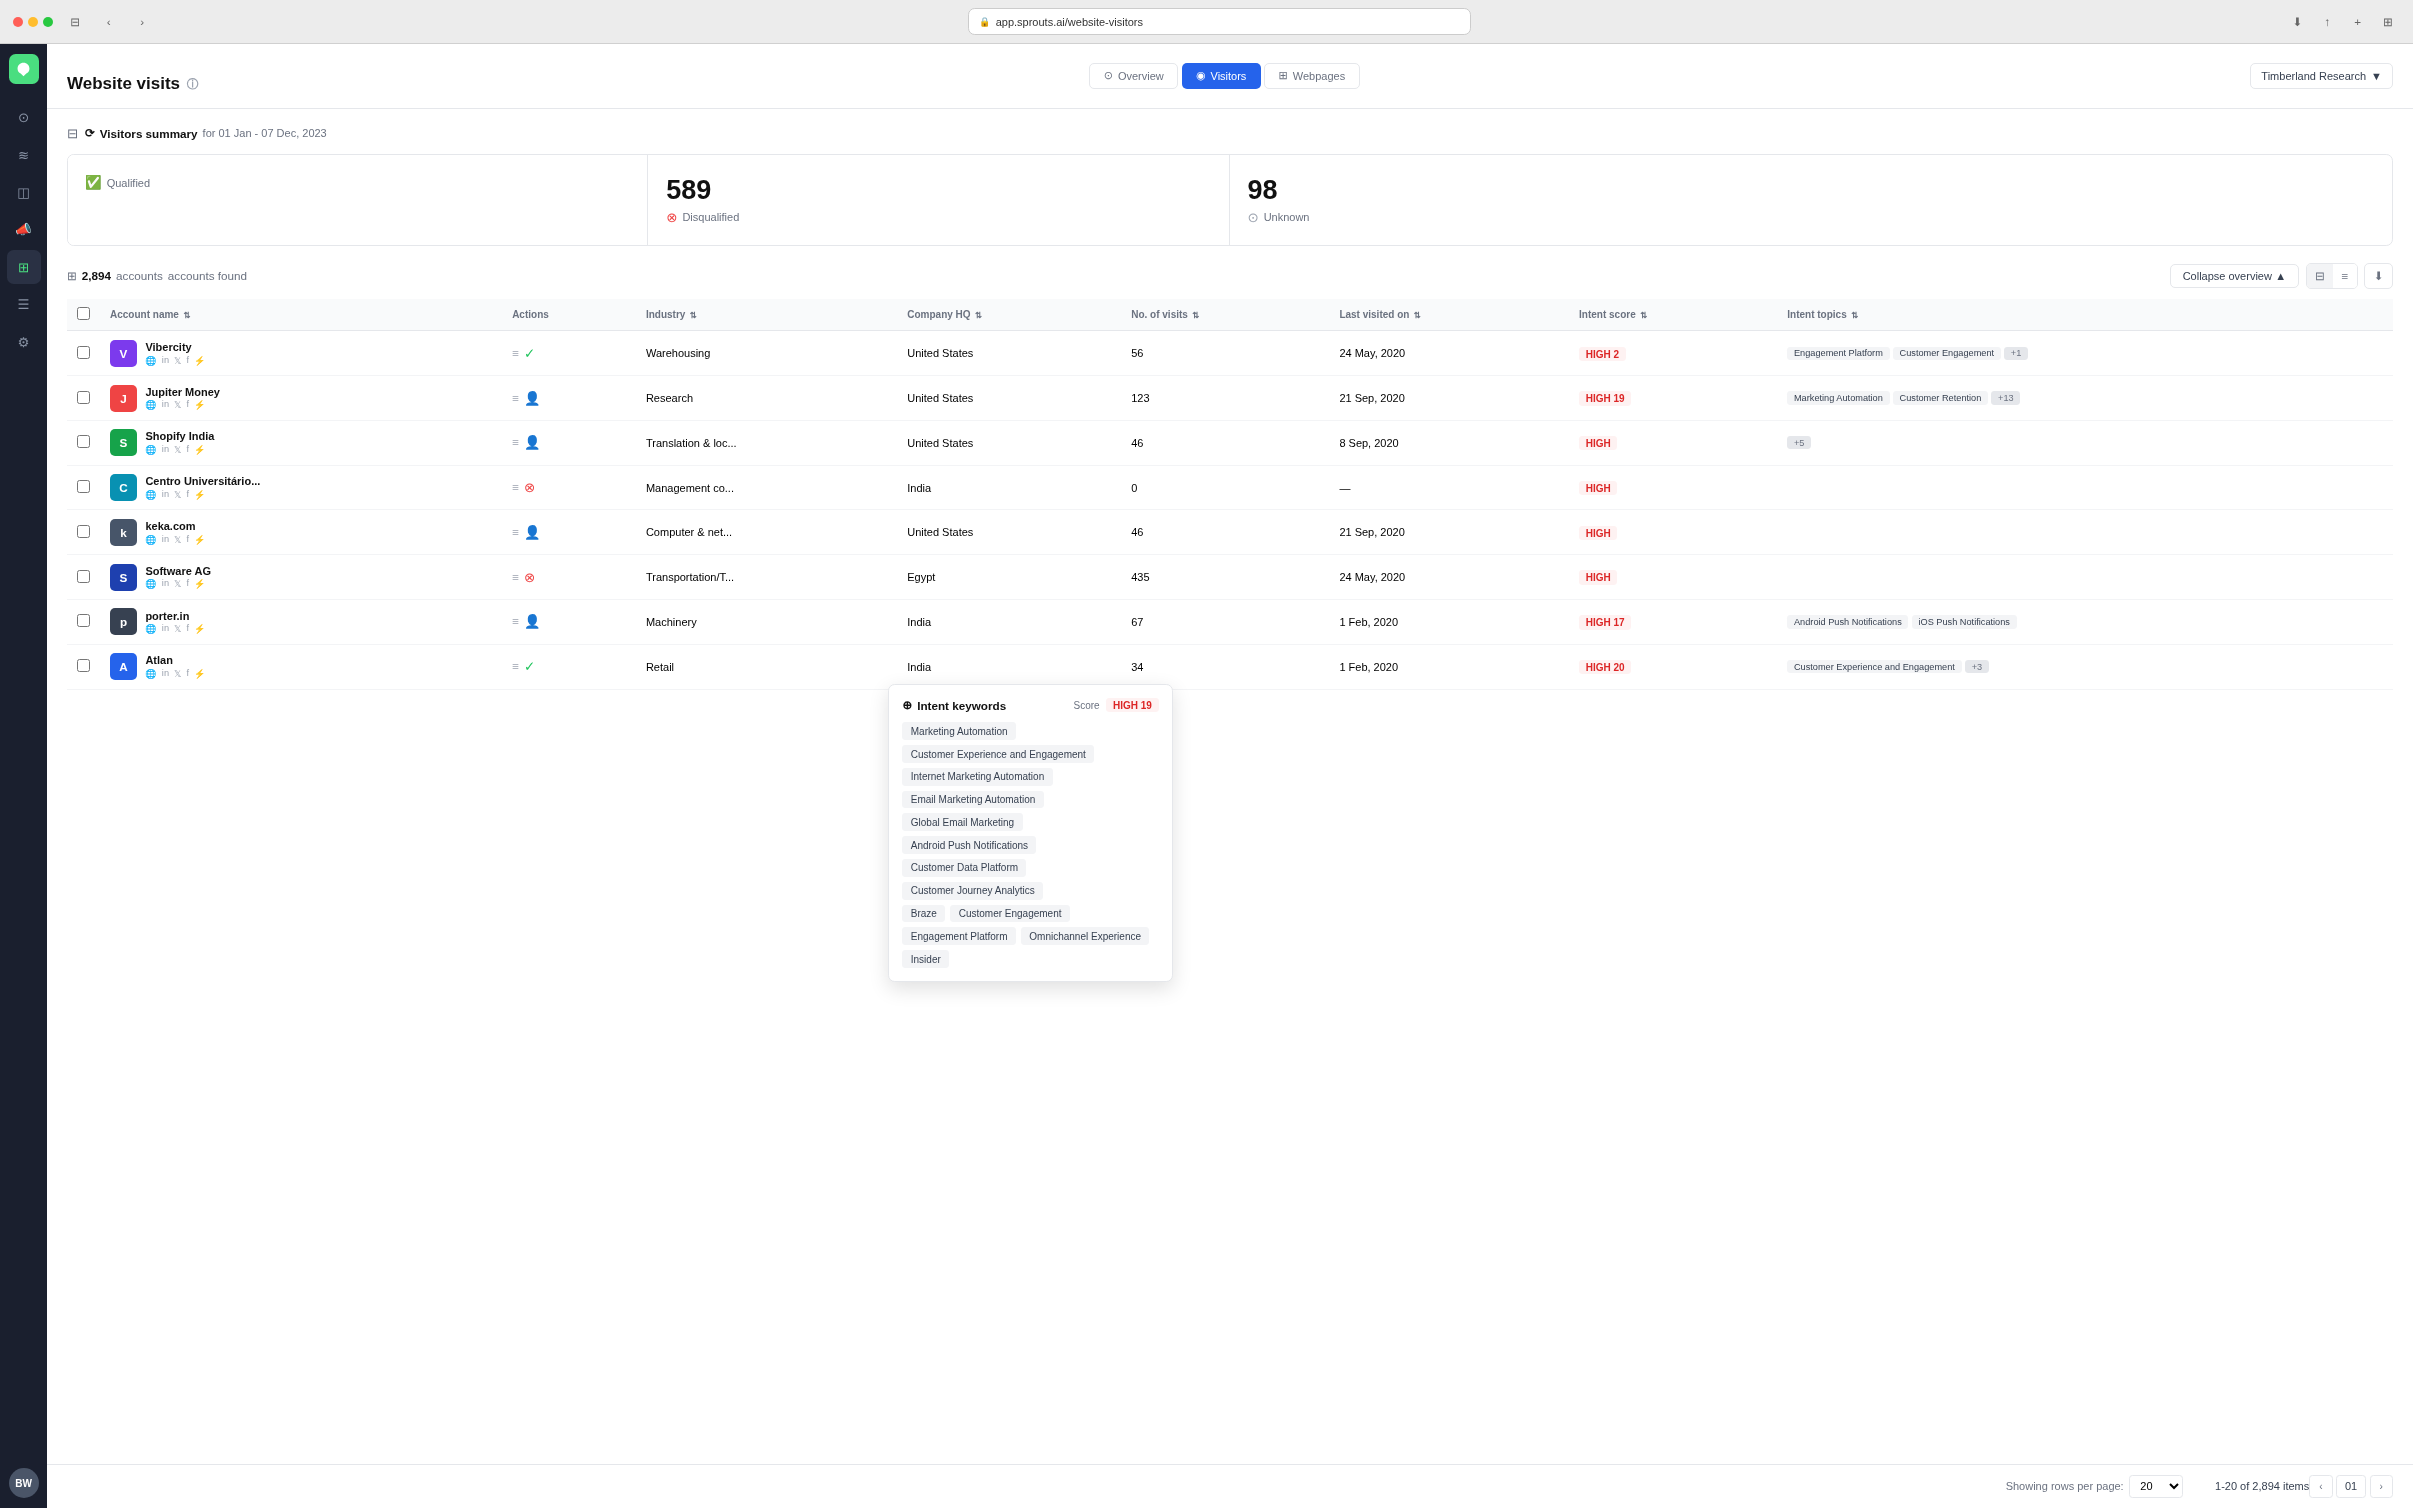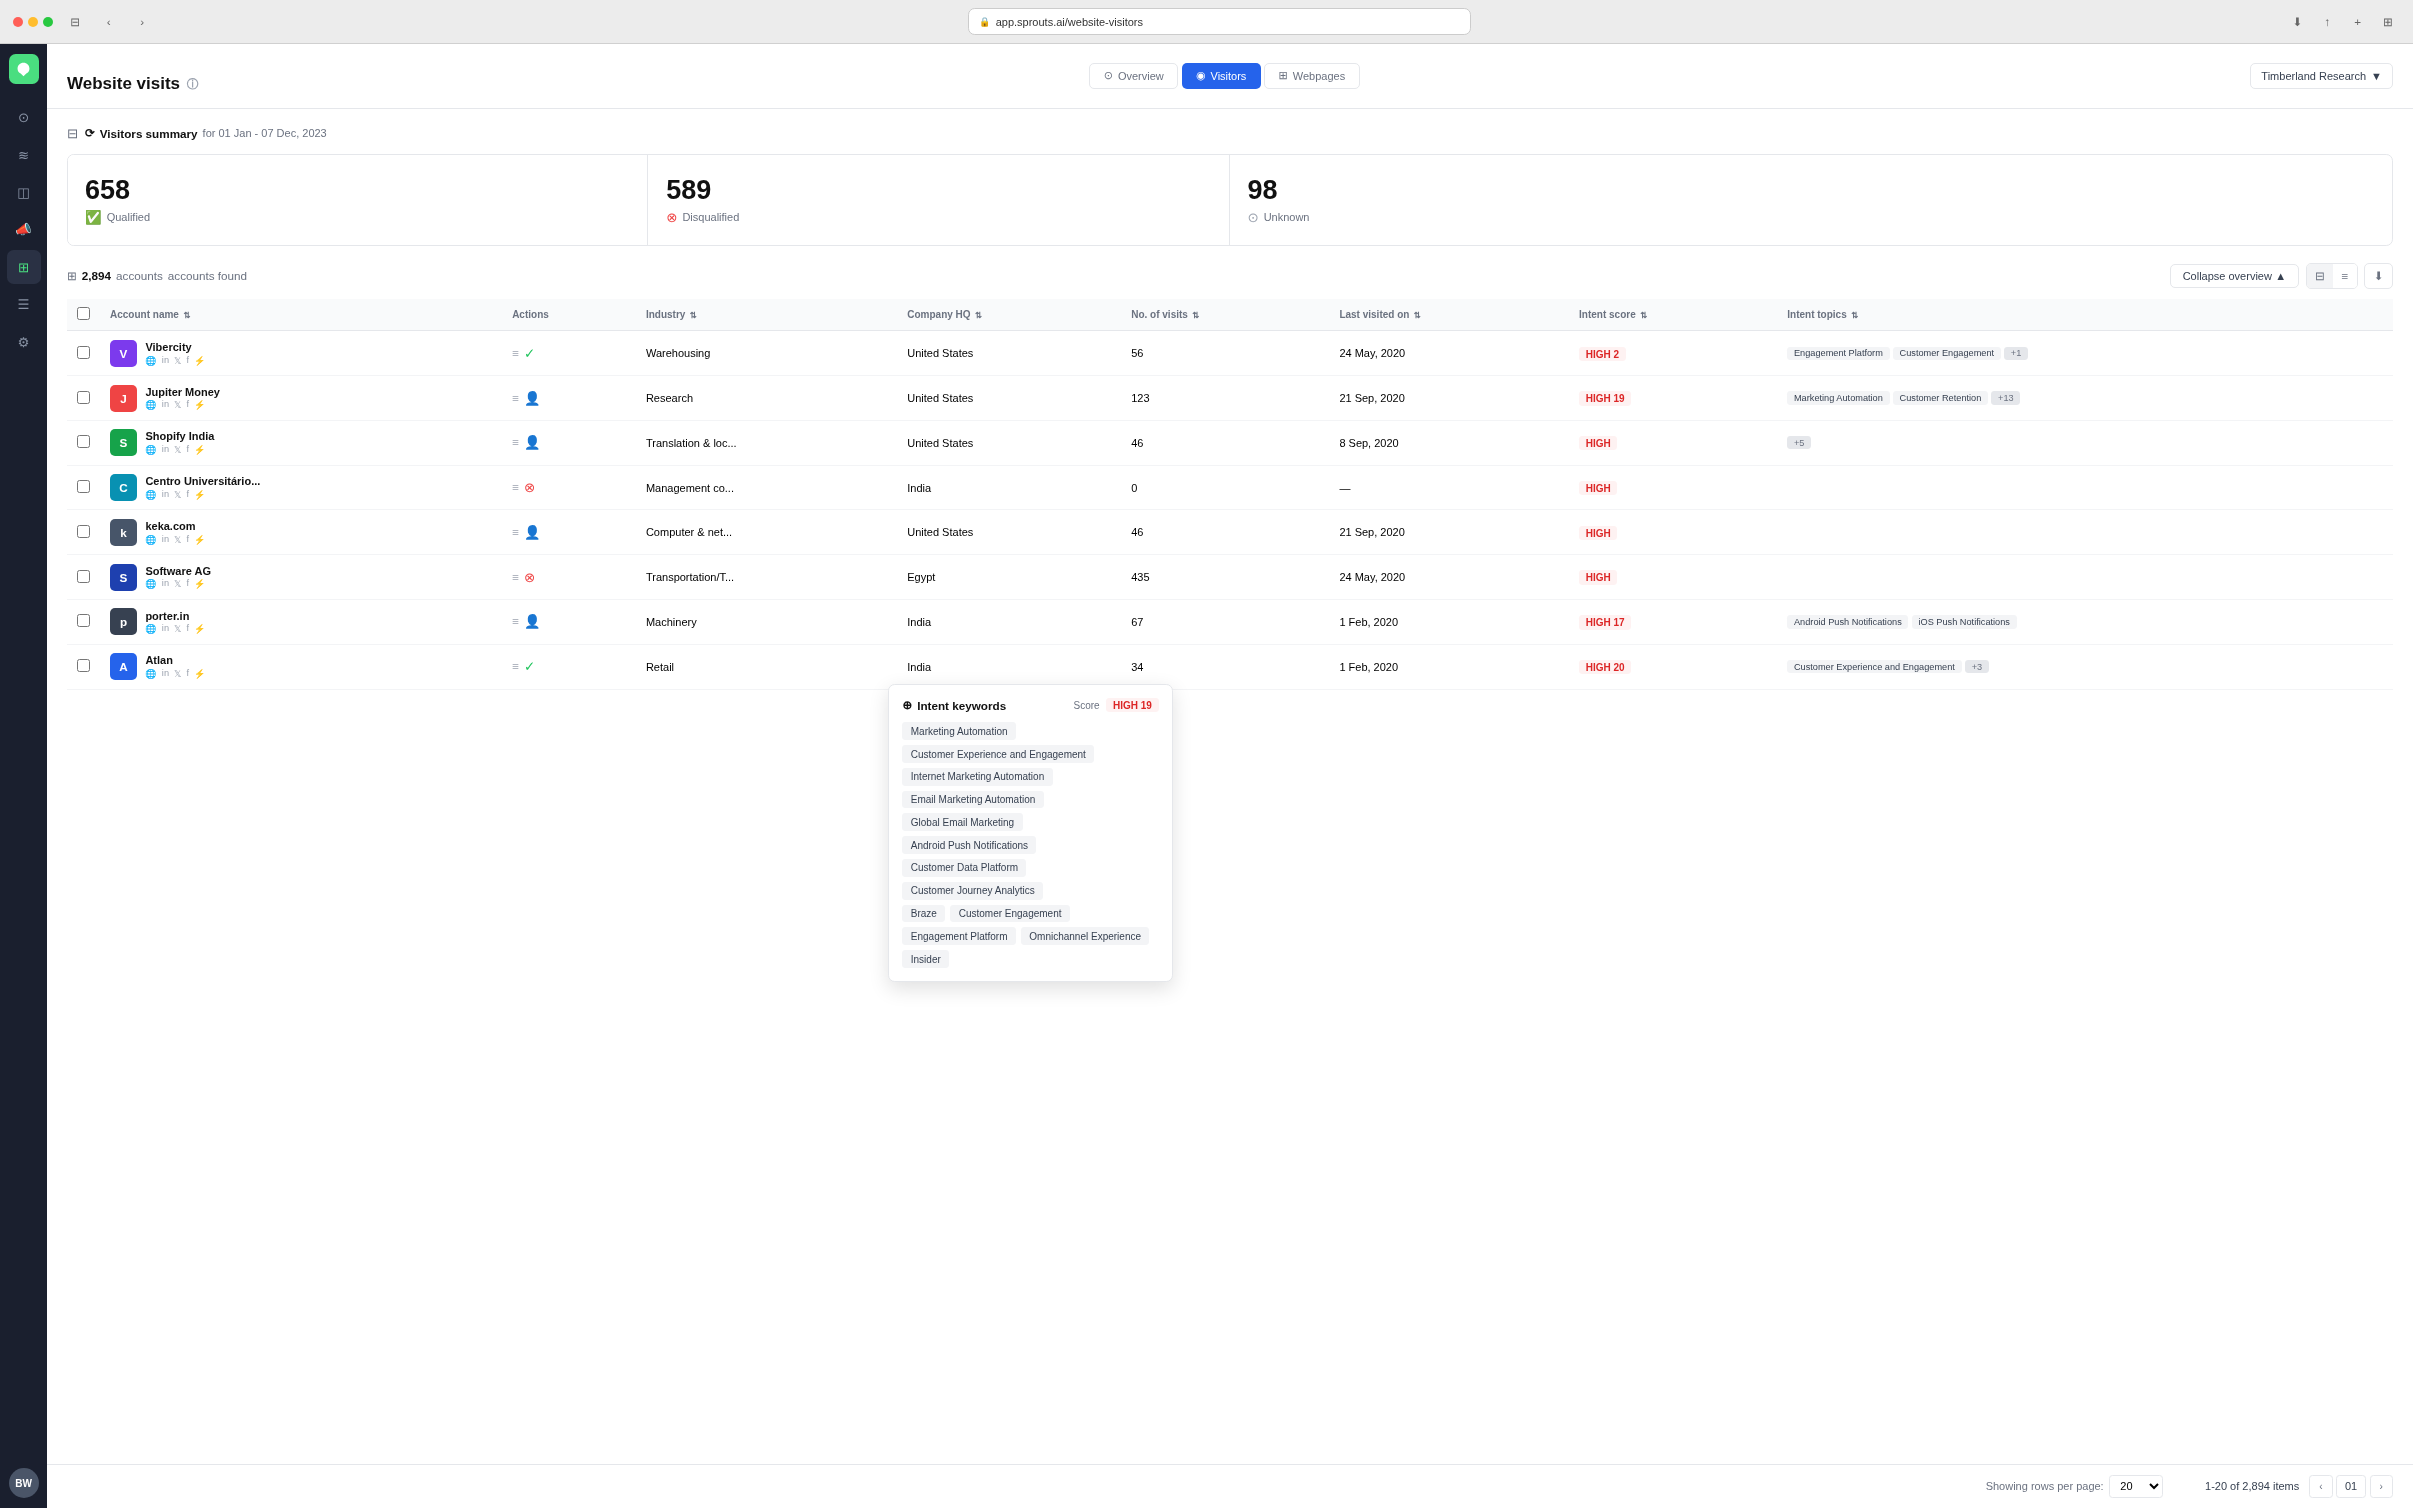--- a/index.html
+++ b/index.html
@@ -140,21 +140,21 @@
     .more-tag { padding: 1.7px 6.7px; border-radius: 3.4px; font-size: 9.2px; background: #e5e7eb; color: #6b7280; cursor: pointer; }
 
     
     .status-icon-check { color: #22c55e; font-size: 13.4px; }
     .status-icon-x { color: #ef4444; font-size: 13.4px; }
     .status-icon-person { color: #9ca3af; font-size: 13.4px; }
 
     
     .pagination-bar {
       padding: 10px 20px; border-top: 0.8px solid #e5e7eb;
-      display: flex; align-items: center; justify-content: flex-end; gap: 10px;
+      display: flex; align-items: center; justify-content: flex-end; 
       font-size: 11px; color: #6b7280; background: white;
     }
     .rows-select { display: flex; align-items: center; gap: 5px; }
     .select-box { padding: 3.4px 6.7px; border: 0.8px solid #e5e7eb; border-radius: 3.4px; font-size: 11px; background: white; cursor: pointer; }
     .page-info { color: #374151; margin-left: 32px; }
     .page-nav { display: flex; align-items: center; gap: 3.4px; }
     .page-nav-btn { width: 23.5px; height: 23.5px; border: 0.8px solid #e5e7eb; border-radius: 3.4px; background: white; cursor: pointer; display: flex; align-items: center; justify-content: center; color: #6b7280; font-size: 10px; }
     .page-nav-btn:disabled { opacity: 0.4; cursor: not-allowed; }
     .page-input { width: 30px; height: 23.5px; border: 0.8px solid #e5e7eb; border-radius: 3.4px; text-align: center; font-size: 11px; color: #374151; }
 
@@ -250,21 +250,20 @@
         <span class="filter-icon">⊟</span>
         <div class="visitors-summary-title">
           <span>⟳</span>
           <strong>Visitors summary</strong>
           <span class="date-range">for 01 Jan - 07 Dec, 2023</span>
         </div>
       </div>
 
       <div class="summary-cards">
         <div class="summary-card">
-          <div class="card-number">658</div>
           <div class="card-label">
             <span class="qualified-dot">✅</span>
             <span>Qualified</span>
           </div>
         </div>
         <div class="summary-card">
           <div class="card-number">589</div>
           <div class="card-label">
             <span class="disqualified-dot">⊗</span>
             <span>Disqualified</span>

